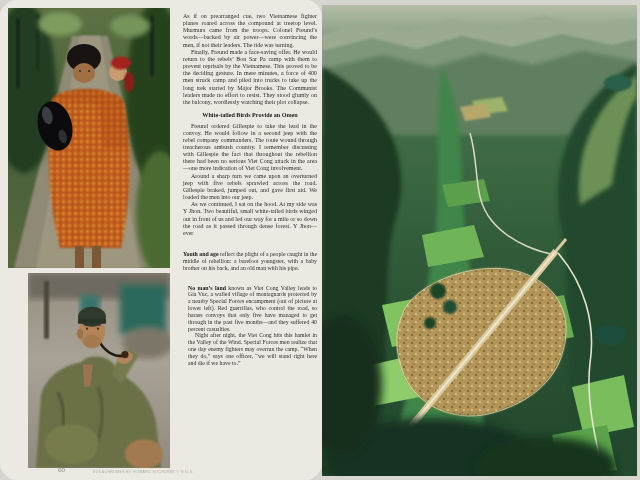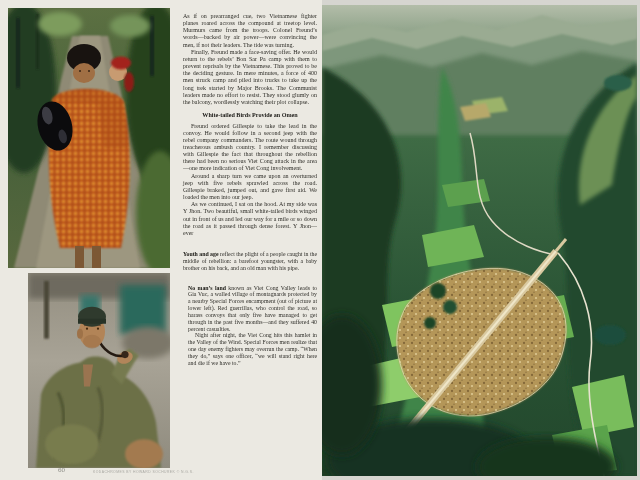--- a/index.html
+++ b/index.html
@@ -1,18 +1,18 @@
 <!DOCTYPE html>
 <html><head>
 <meta charset="utf-8">
 <style>
   html,body{margin:0;padding:0;background:#c9c8c3;}
   .canvas{position:relative;width:640px;height:480px;background:#d6d5d0;overflow:hidden;
           font-family:"Liberation Serif",serif;}
-  .left-page{position:absolute;left:0;top:0;width:322px;height:480px;background:#ebe9e2;}
+  .left-page{position:absolute;left:0;top:0;width:322px;height:480px;background:#ebe9e2;border-radius:17px;}
   .photo{position:absolute;overflow:hidden;background:#555;}
   .photo svg{display:block;width:100%;height:100%;}
   #photo-boy{left:8px;top:8px;width:162px;height:260px;}
   #photo-man{left:28px;top:273px;width:142px;height:195px;}
   #photo-aerial{position:absolute;left:322px;top:5px;width:315px;height:471px;overflow:hidden;}
   #photo-aerial svg{display:block;width:100%;height:100%;}
 
   .text-col{position:absolute;left:183px;top:13px;width:134px;color:#2e2d28;
             font-size:6px;line-height:7.15px;text-align:justify;}
   .text-col p{margin:0;}

